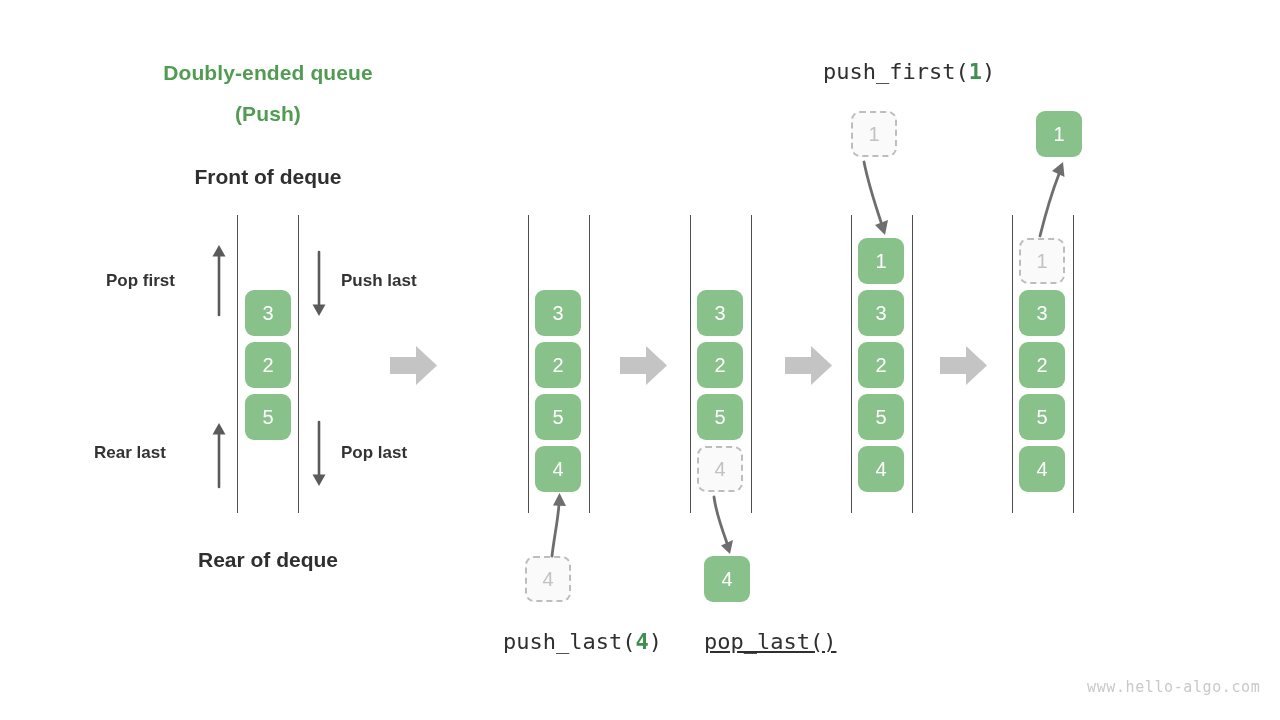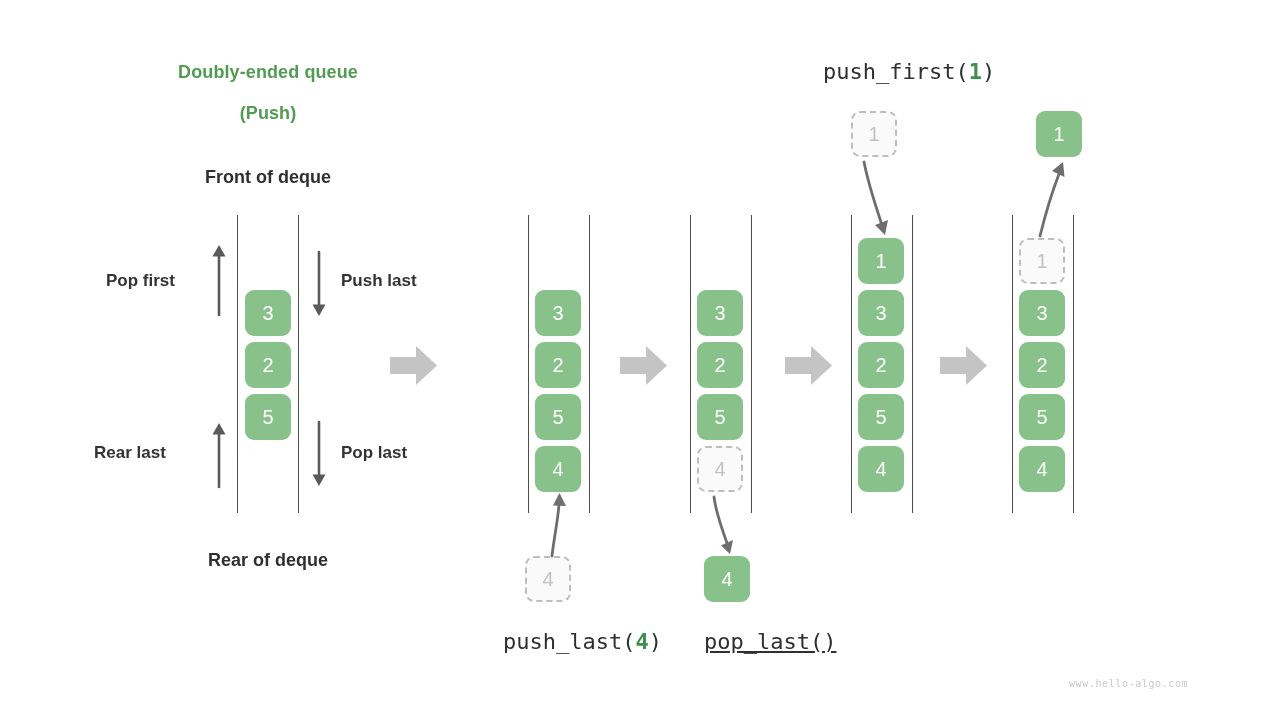--- a/index.html
+++ b/index.html
@@ -18,30 +18,30 @@
     height: 720px;
     background: #ffffff;
     overflow: hidden;
   }
   .abs { position: absolute; }
 
   
   .title {
     color: #529b52;
     font-weight: bold;
-    font-size: 18px;
+    font-size: 21px;
     text-align: center;
     letter-spacing: 0.1px;
     line-height: 41px;
     white-space: nowrap;
   }
   .endlabel {
     color: #2f2f2f;
     font-weight: bold;
-    font-size: 18px;
+    font-size: 21px;
     text-align: center;
     white-space: nowrap;
     line-height: 20px;
   }
   .oplabel {
     color: #333333;
     font-weight: bold;
     font-size: 17px;
     white-space: nowrap;
     line-height: 20px;
@@ -51,23 +51,24 @@
     color: #2f2f2f;
     font-size: 22px;
     white-space: nowrap;
     line-height: 26px;
     letter-spacing: 0px;
   }
   .codelabel .num { color: #3f8f4f; font-weight: bold; }
   .watermark {
     font-family: "DejaVu Sans Mono", "Liberation Mono", monospace;
     color: #c9c9c9;
-    font-size: 10px;
+    font-size: 15px;
     white-space: nowrap;
     letter-spacing: 0.6px;
+    margin-left: 18px;
   }
 
   
   .rail {
     width: 1px;
     background: #4d4d4d;
   }
 
   
   .cell {

